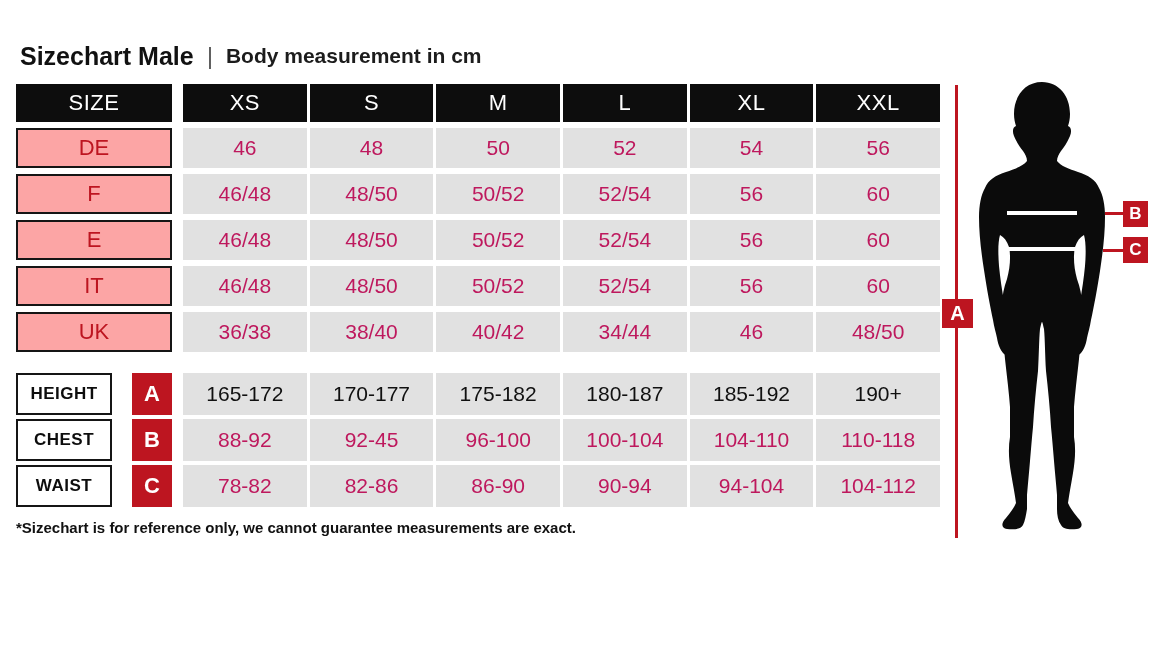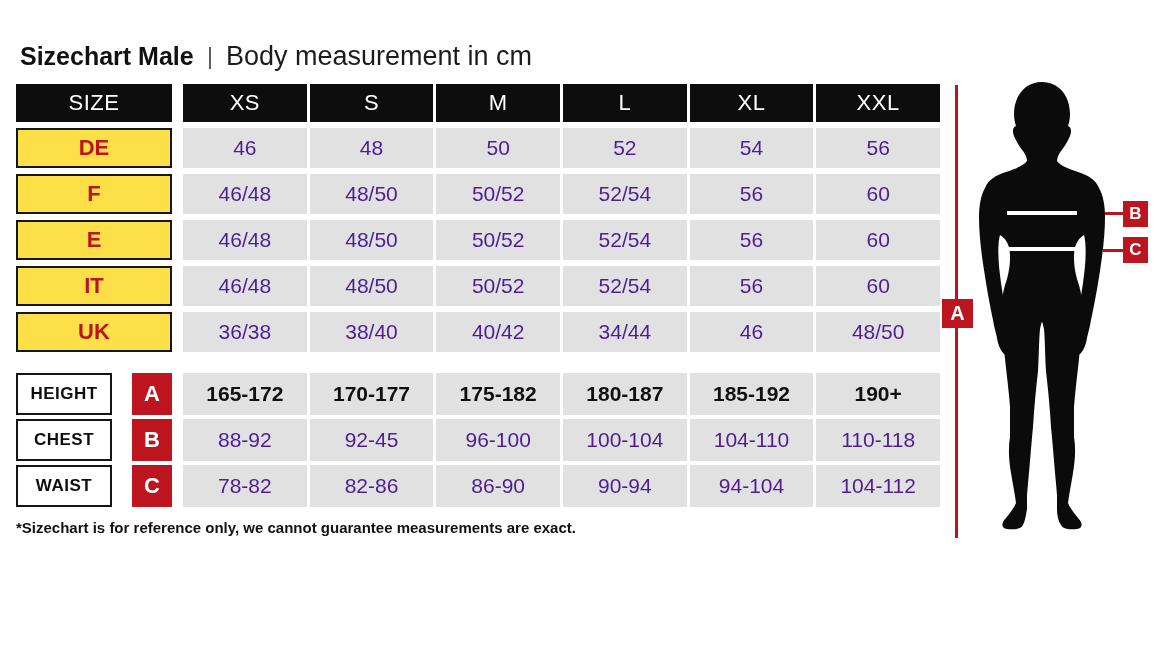--- a/index.html
+++ b/index.html
@@ -3,36 +3,36 @@
 <meta charset="utf-8">
 <style>
   html,body{margin:0;padding:0;background:#fff;}
   .page{position:relative;width:1169px;height:645px;background:#fff;overflow:hidden;
         font-family:"Liberation Sans","DejaVu Sans",sans-serif;color:#111;margin-top:28px;}
 
   
   .title{position:absolute;left:20px;top:12px;display:flex;align-items:center;height:32px;}
   .title .main{font-size:25px;font-weight:bold;color:#111;}
   .title .sep{font-size:24px;font-weight:400;color:#333;margin:0 13px;transform:scaleX(.8);}
-  .title .sub{font-size:27px;font-weight:400;color:#1c1c1c;}
+  .title .sub{font-size:21px;font-weight:700;color:#1c1c1c;}
 
   
   .grid{position:absolute;left:16px;width:924px;display:grid;
         grid-template-columns:164px repeat(6,1fr);column-gap:3px;}
   .grid-top{top:56px;grid-template-rows:38px repeat(5,40px);row-gap:6px;}
   .grid-bottom{top:345px;grid-template-rows:repeat(3,42px);row-gap:4px;}
 
   .hdr{background:#0d0d0d;color:#fff;display:flex;align-items:center;justify-content:center;
        font-size:22px;letter-spacing:.5px;}
   .hdr.first{margin-right:8px;}
-  .cell{background:#e1e1e1;color:#4c1d95;display:flex;align-items:center;justify-content:center;
+  .cell{background:#e1e1e1;color:#be185d;display:flex;align-items:center;justify-content:center;
         font-size:21px;}
-  .cell.bold{font-weight:bold;color:#101010;}
-  .rlabel{margin-right:8px;background:#fde047;border:2px solid #151515;color:#bd1520;
-          font-weight:bold;font-size:22px;display:flex;align-items:center;justify-content:center;}
+  .cell.bold{font-weight:normal;color:#101010;}
+  .rlabel{margin-right:8px;background:#fca5a5;border:2px solid #151515;color:#bd1520;
+          font-weight:normal;font-size:22px;display:flex;align-items:center;justify-content:center;}
   .mlabel{margin-right:8px;display:flex;gap:20px;}
   .mlabel .mbox{flex:1;background:#fff;border:2px solid #151515;color:#0d0d0d;font-weight:bold;
           font-size:17px;letter-spacing:.5px;display:flex;align-items:center;justify-content:center;}
   .mlabel .mletter{flex:none;width:40px;background:#bd1520;color:#fff;font-weight:bold;font-size:22px;
           display:flex;align-items:center;justify-content:center;}
 
   
   .footnote{position:absolute;left:16px;top:491px;font-size:15px;font-weight:bold;color:#111;text-align:center;}
 
   

